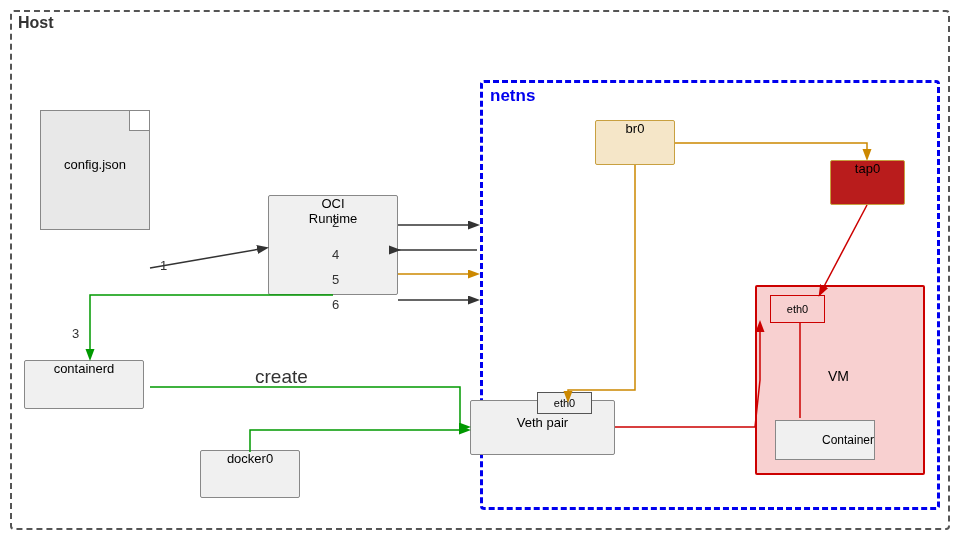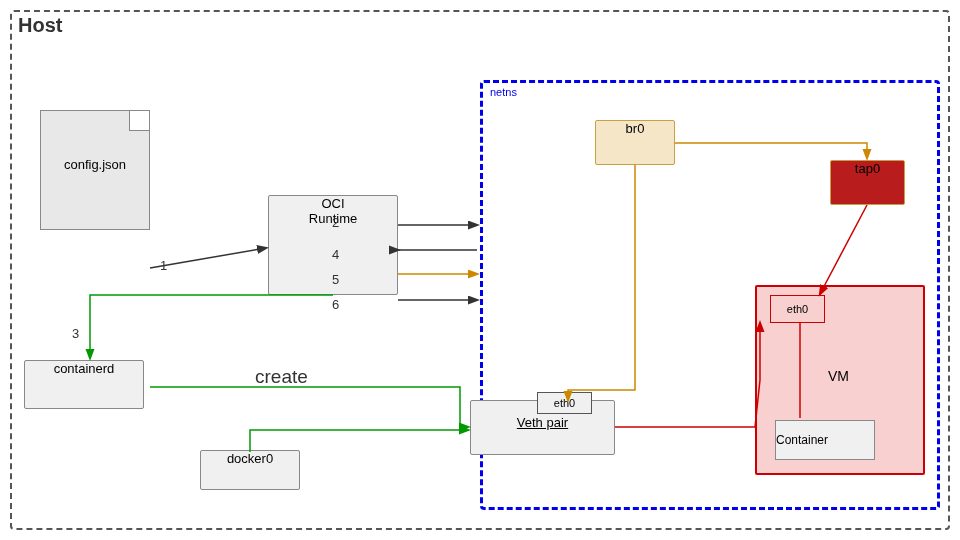--- a/index.html
+++ b/index.html
@@ -21,38 +21,38 @@
     .host-border {
       position: absolute;
       left: 10px; top: 10px;
       width: 940px; height: 520px;
       border: 2px dashed #555;
       border-radius: 4px;
     }
     .host-label {
       position: absolute;
       left: 18px; top: 14px;
-      font-size: 20px;
+      font-size: 16px;
       font-weight: bold;
       color: #333;
     }
 
     
     .netns-border {
       position: absolute;
       left: 480px; top: 80px;
       width: 460px; height: 430px;
       border: 3px dashed #0000ee;
       border-radius: 4px;
     }
     .netns-label {
       position: absolute;
       left: 490px; top: 86px;
-      font-size: 11px;
-      font-weight: normal;
+      font-size: 17px;
+      font-weight: bold;
       color: #0000ee;
     }
 
     
     .box {
       position: absolute;
       background: #f0f0f0;
       border: 1px solid #888;
       border-radius: 2px;
       display: flex;
@@ -140,21 +140,21 @@
       font-size: 11px;
     }
 
     
     .container-box {
       position: absolute;
       left: 775px; top: 420px;
       width: 100px; height: 40px;
       background: #f0f0f0;
       border: 1px solid #888;
-      display: flex; align-items: center; justify-content: flex-start;
+      display: flex; align-items: center; justify-content: flex-end;
       font-size: 12px;
     }
 
     
     .veth-box {
       left: 470px; top: 400px;
       width: 145px; height: 55px;
       background: #f0f0f0;
       border: 1px solid #888;
     }
@@ -171,21 +171,21 @@
 
     
     .containerd-box {
       left: 24px; top: 360px;
       width: 120px; height: 49px;
     }
 
     
     .docker0-box {
       left: 200px; top: 450px;
-      width: 100px; height: 40px;
+      width: 100px; height: 48px;
     }
 
     
     .arrows-svg {
       position: absolute;
       left: 0; top: 0;
       width: 960px; height: 540px;
       pointer-events: none;
     }
 
@@ -236,21 +236,21 @@
 
   <div class="vm-eth0-box">
     <span>eth0</span>
   </div>
 
   <div class="container-box">
     <span>Container</span>
   </div>
 
   <div class="box veth-box">
-    <span style="margin-top:14px;text-decoration:underline;">Veth pair</span>
+    <span style="margin-top:14px;">Veth pair</span>
   </div>
 
   <div class="veth-eth0">
     <span>eth0</span>
   </div>
 
   <div class="box containerd-box">
     <span>containerd</span>
   </div>
 

